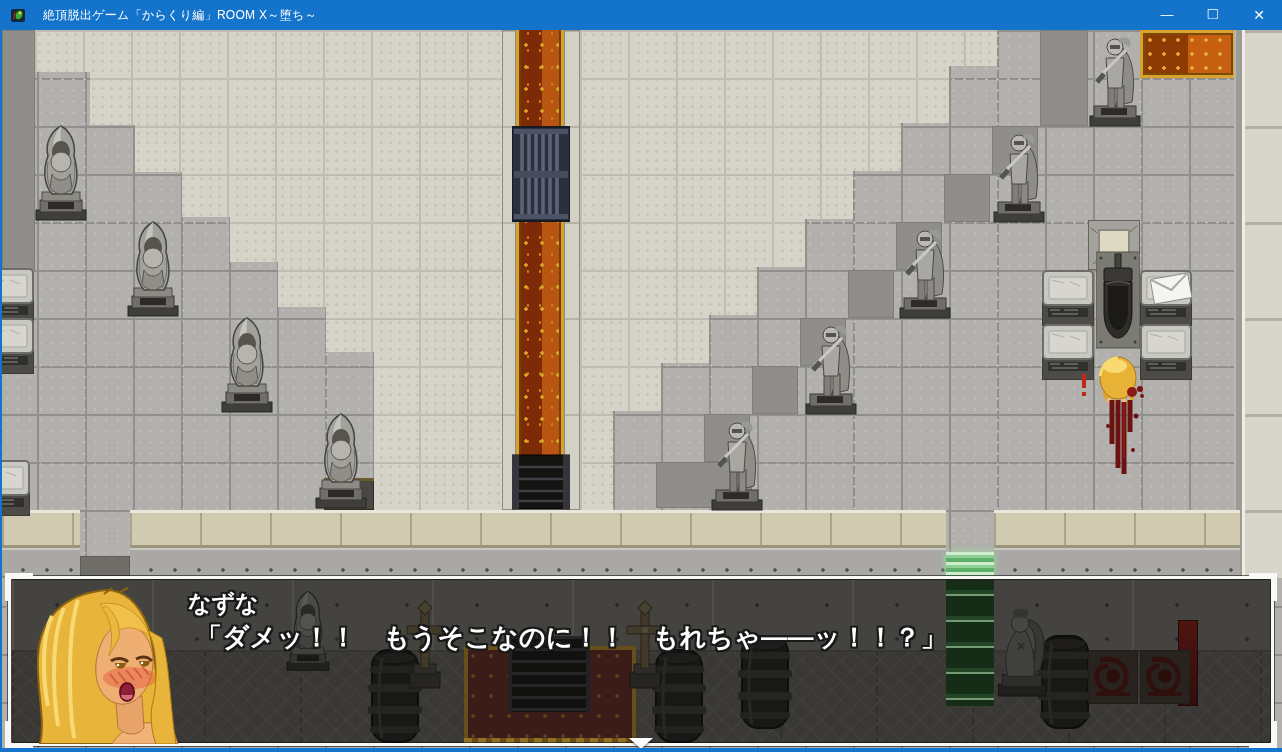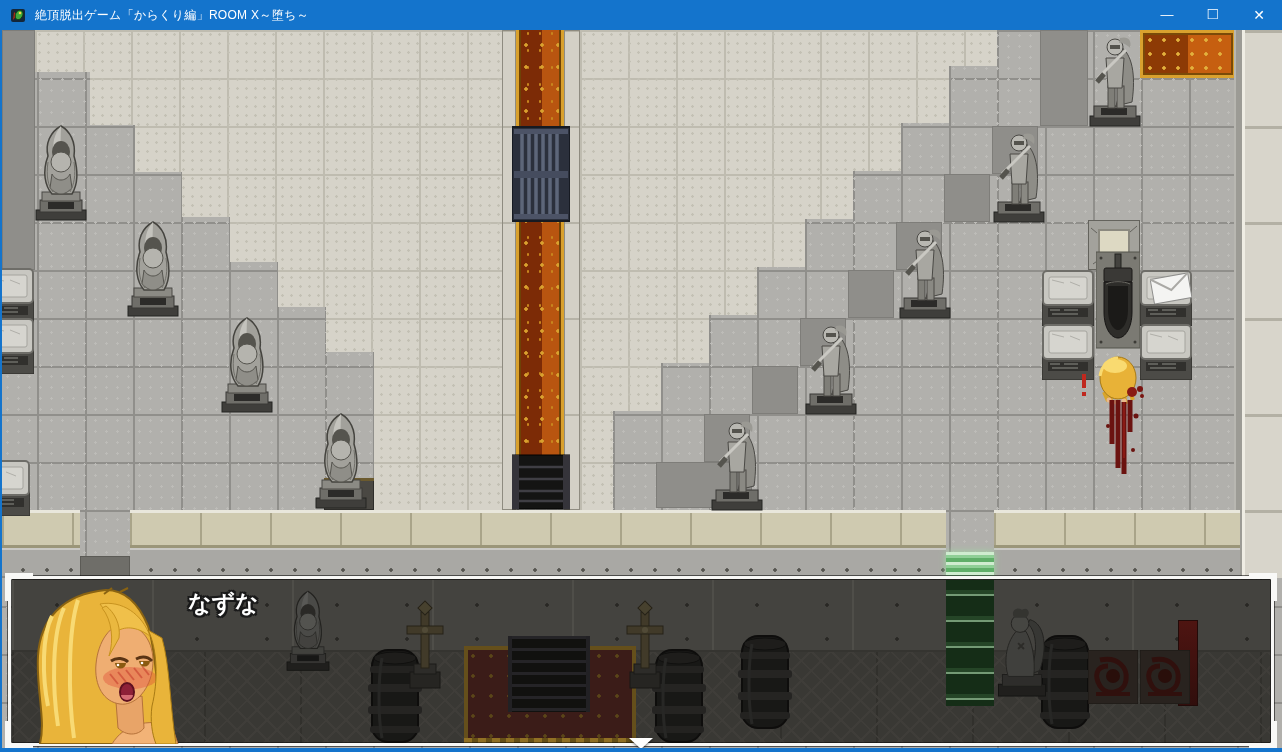--- a/index.html
+++ b/index.html
@@ -1,20 +1,20 @@
 <!DOCTYPE html>
 <html><head>
 <meta charset="utf-8">
 <style>
   html,body{margin:0;padding:0;background:#333;}
   *{box-sizing:border-box;}
   .window{position:relative;width:1282px;height:752px;background:#1474cc;overflow:hidden;
     font-family:"Liberation Sans","DejaVu Sans",sans-serif;}
   
-  .titlebar{position:absolute;left:0;top:0;width:100%;height:30px;background:#1474cc;display:flex;align-items:center;}
+  .titlebar{position:absolute;left:0;top:0;width:100%;height:30px;background:#1474cc;display:flex;align-items:center;gap:8px;}
   .app-icon{width:16px;height:16px;margin:0 9px 0 10px;flex:0 0 auto;}
   .title-text{color:#fff;font-size:12px;letter-spacing:.3px;white-space:nowrap;}
   .caps{position:absolute;right:0;top:0;height:30px;display:flex;}
   .cap{width:46px;height:30px;color:#fff;display:flex;align-items:center;justify-content:center;
        font-size:13px;line-height:30px;cursor:default;}
   .cap.max{font-size:17px;padding-bottom:2px;}
   .cap.close{font-size:14px;}
   
   .game{position:absolute;left:2px;top:30px;width:1282px;height:718px;overflow:hidden;
     background-color:#b1b0ac;
@@ -330,20 +330,21 @@
       <path d="M123 75 a5.5 5.5 0 0 0 11 0 Z" fill="#8a5a10"></path>
       <circle cx="102" cy="79" r="1.3" fill="#fff"></circle>
         <circle cx="126" cy="77" r="1.3" fill="#fff"></circle>
       <ellipse cx="111" cy="106" rx="7" ry="9" fill="#8e2038" stroke="#5f1020" stroke-width="2"></ellipse>
       <path d="M105 109 a6 5 0 0 0 12 0 Z" fill="#d46a74"></path>
       <path d="M132 44 C142 64 142 96 136 120 C134 134 136 148 140 158 L160 158 C154 120 154 80 146 52 Z" fill="#e9b43a" stroke="#a87a14"></path>
       <path d="M88 8 L96 2 M104 6 L112 2" stroke="#8a6312" stroke-width="2"></path>
     </svg>
 
     <div class="speaker">なずな</div>
+    <div class="line">「ダメッ！！　もうそこなのに！！　もれちゃ――ッ！！？」</div>
     <div class="cursor"></div>
   <div class="r shadow" style="left: 0px; top: 0px; width: 33px; height: 240px;"></div>
       <div class="r shadow" style="left: 1038px; top: 0px; width: 48px; height: 96px;"></div>
       <div class="r shadow" style="left: 990px; top: 96px; width: 46px; height: 48px;"></div>
       <div class="r shadow" style="left: 942px; top: 144px; width: 46px; height: 48px;"></div>
       <div class="r shadow" style="left: 894px; top: 192px; width: 46px; height: 48px;"></div>
       <div class="r shadow" style="left: 846px; top: 240px; width: 46px; height: 48px;"></div>
       <div class="r shadow" style="left: 798px; top: 288px; width: 46px; height: 48px;"></div>
       <div class="r shadow" style="left: 750px; top: 336px; width: 46px; height: 48px;"></div>
       <div class="r shadow" style="left: 702px; top: 384px; width: 46px; height: 48px;"></div>

